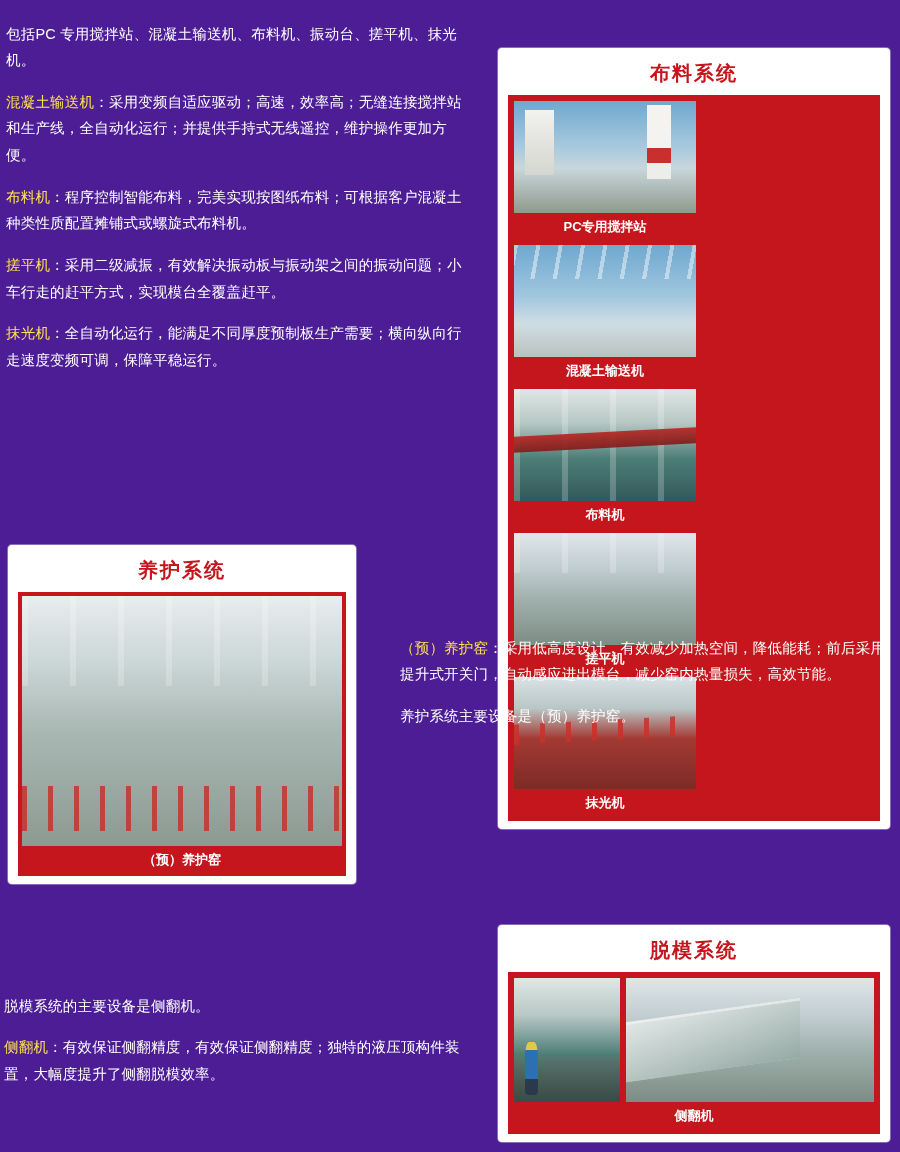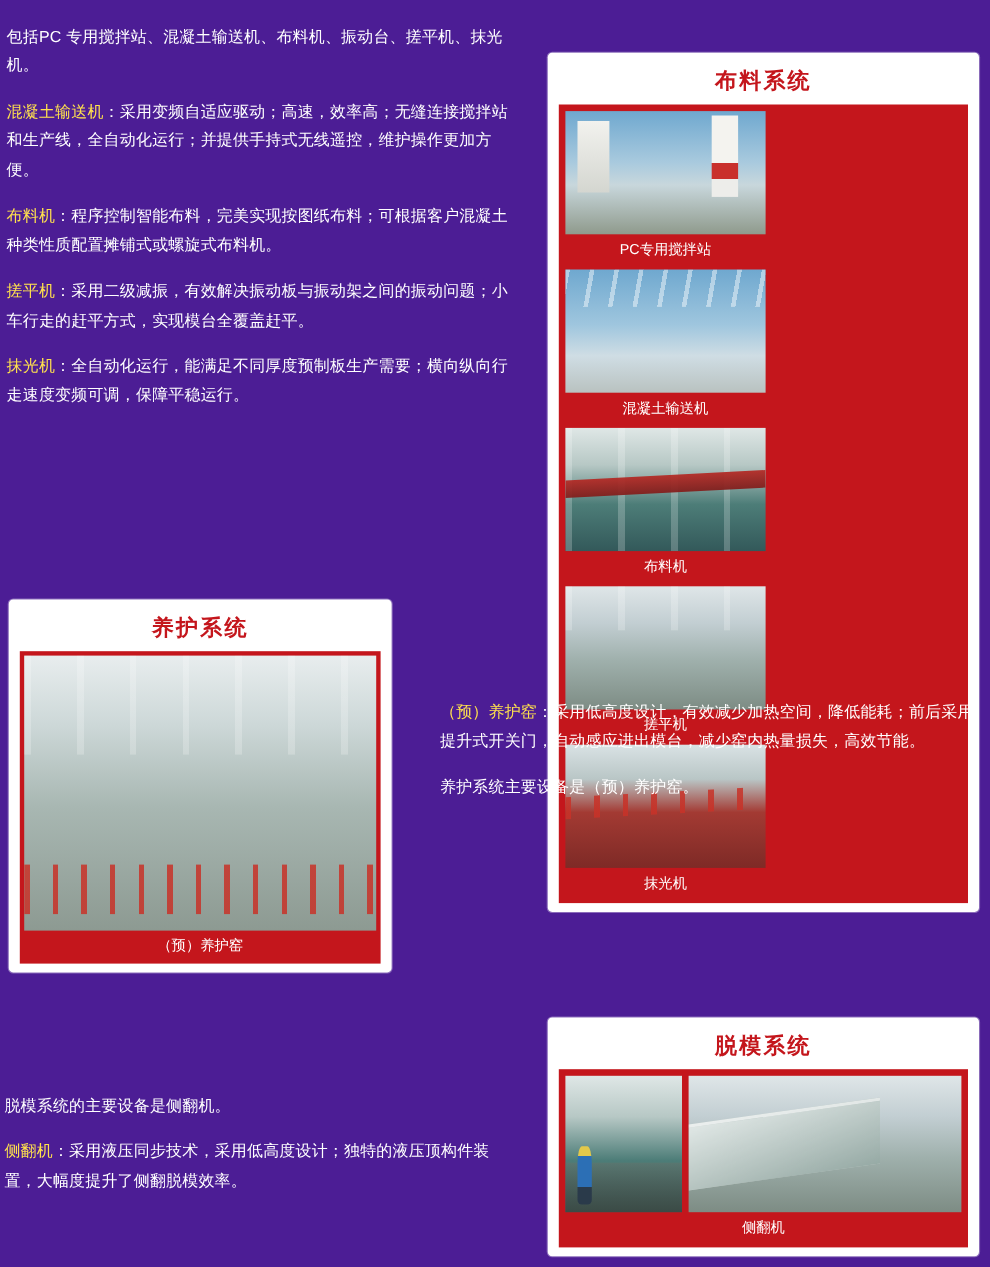--- a/index.html
+++ b/index.html
@@ -39,20 +39,21 @@
     text-align: center;
     color: #c4161c;
     font-size: 20px;
     font-weight: bold;
     letter-spacing: 2px;
     padding: 2px 0 8px 0;
   }
   .card-inner {
     background: #c4161c;
     padding: 6px;
+    font-weight: bold;
   }
   .grid {
     display: flex;
     flex-wrap: wrap;
     gap: 6px;
   }
   .cell {
     display: flex;
     flex-direction: column;
   }
@@ -233,21 +234,21 @@
   <div id="cure-text">
     <p class="para">
       <span class="hl">（预）养护窑</span><span>：采用低高度设计，有效减少加热空间，降低能耗；前后采用提升式开关门，自动感应进出模台，减少窑内热量损失，高效节能。</span>
     </p>
     <p class="para">养护系统主要设备是（预）养护窑。</p>
   </div>
 
   <div id="demold-text">
     <p class="para">脱模系统的主要设备是侧翻机。</p>
     <p class="para">
-      <span class="hl">侧翻机</span><span>：采用液压同步技术，采用低高度设计；独特的液压顶构件装置，大幅度提升了侧翻脱模效率。</span>
+      <span class="hl">侧翻机</span><span>：有效保证侧翻精度，有效保证侧翻精度；独特的液压顶构件装置，大幅度提升了侧翻脱模效率。</span>
     </p>
   </div>
 
   <div class="card" id="demold-card">
     <div class="card-title">脱模系统</div>
     <div class="card-inner">
       <div class="grid">
         <div class="cell" style="width:106px;">
           <div class="photo ph-teal ph-worker ph-floor" style="height:124px;"></div>
         </div>

